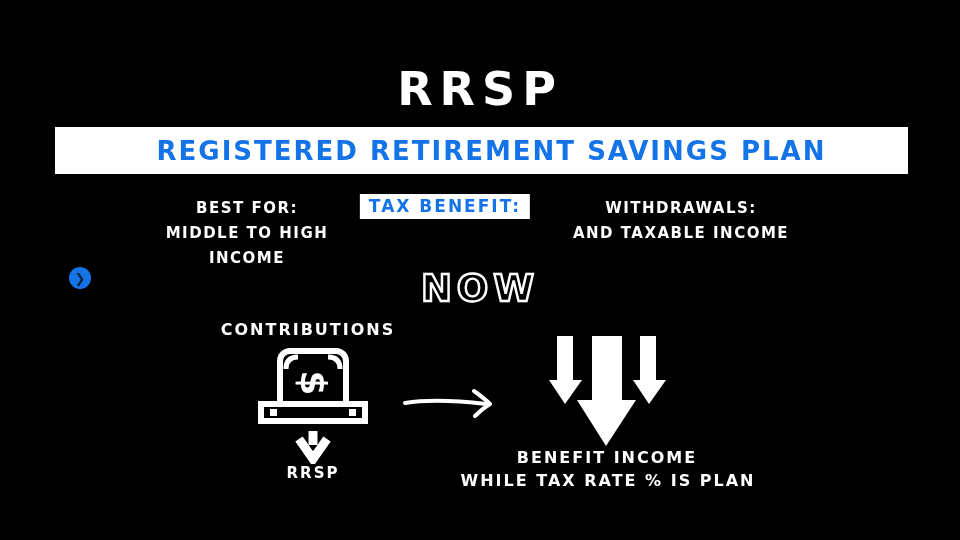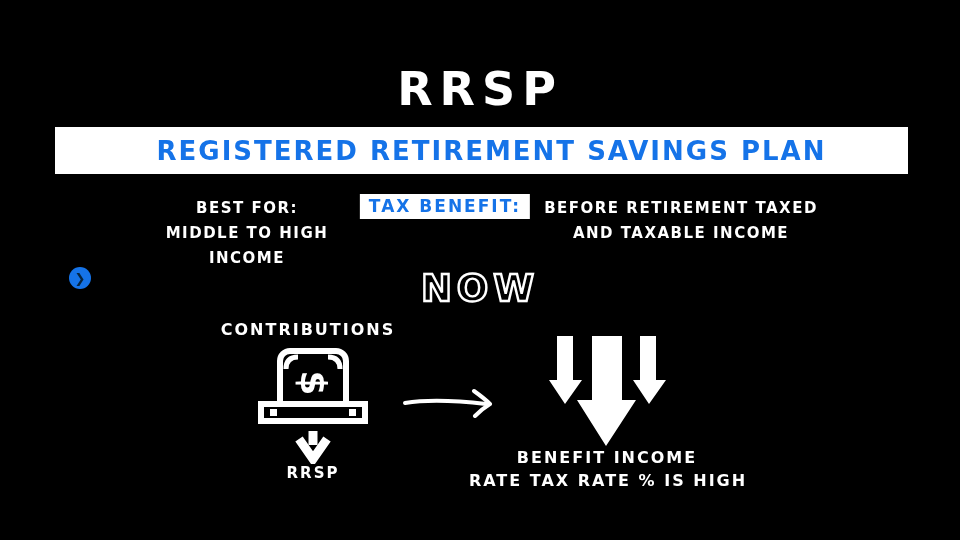--- a/index.html
+++ b/index.html
@@ -83,21 +83,21 @@
     <div>BEST FOR:</div>
     <div>MIDDLE TO HIGH</div>
     <div>INCOME</div>
   </div>
 
   <div class="abs cx tax-col">
     <div class="tax-pill">TAX BENEFIT:</div>
   </div>
 
   <div class="abs cx info-block withdrawals">
-    <div>BEFORE RETIREMENT TAXED</div>
+    <div>WITHDRAWALS:</div>
     <div>AND TAXABLE INCOME</div>
   </div>
 
   <div class="abs bullet">
     <span class="bullet-glyph">❯</span>
   </div>
 
   <svg class="abs cx now-wrap" width="130" height="46" viewBox="0 0 130 46">
     <text class="now-text" x="65" y="35" text-anchor="middle">NOW</text>
   </svg>
@@ -126,15 +126,15 @@
     <path class="flow-stroke" d="M72,3 C 79,8 84,12 88,16 C 83,19 78,23 73,28"></path>
   </svg>
 
   <svg class="abs triple-arrows" width="118" height="112" viewBox="0 0 118 112">
     <polygon class="arr" points="8,0 24,0 24,44 33,44 16,68 0,44 8,44"></polygon>
     <polygon class="arr" points="43,0 73,0 73,64 87,64 57,110 28,64 43,64"></polygon>
     <polygon class="arr" points="91,0 107,0 107,44 117,44 100,68 84,44 91,44"></polygon>
   </svg>
 
   <div class="abs cx taxable1">BENEFIT INCOME</div>
-  <div class="abs cx taxable2">RATE TAX RATE % IS HIGH</div>
+  <div class="abs cx taxable2">WHILE TAX RATE % IS PLAN</div>
 
 </div>
 
 </body></html>

